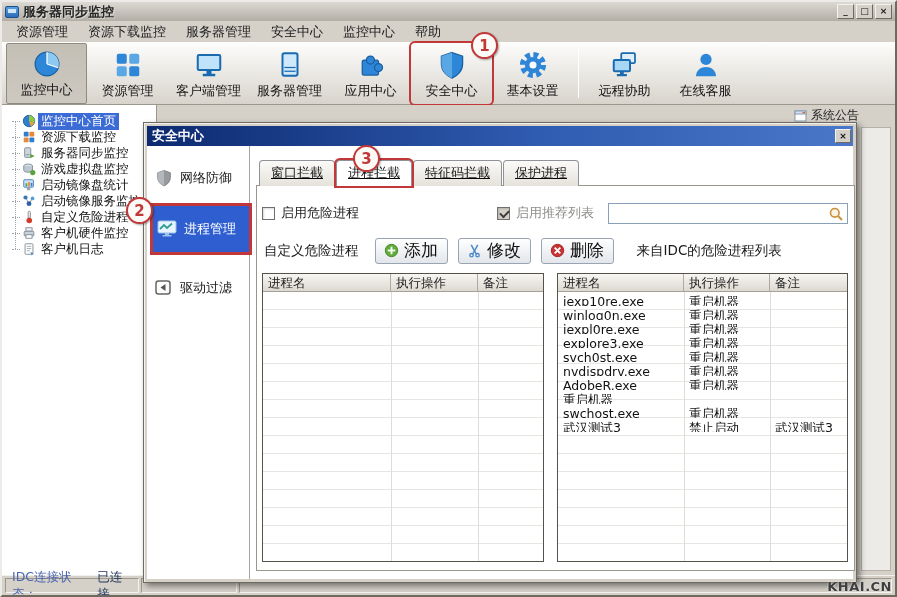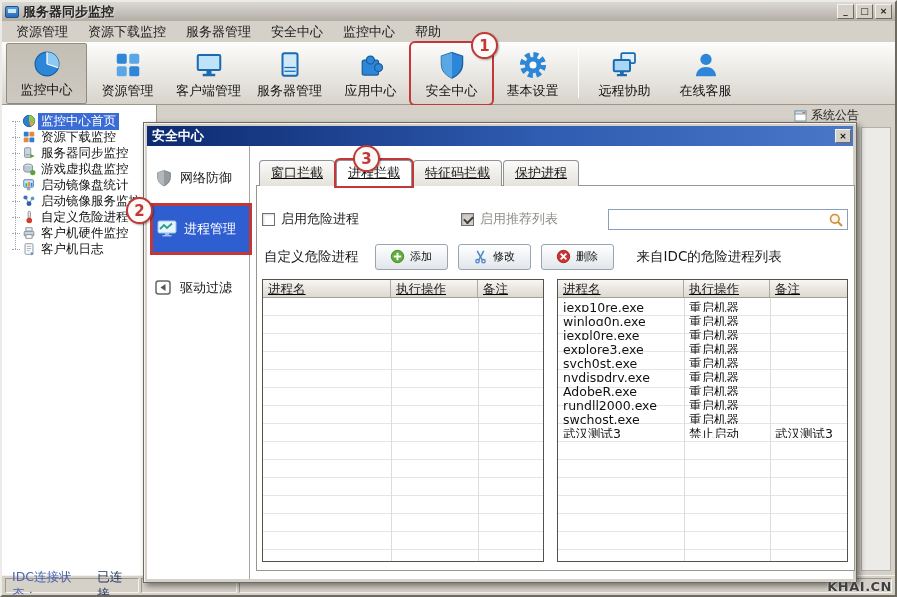--- a/index.html
+++ b/index.html
@@ -84,45 +84,45 @@
 
   .dlg-content { flex:1; padding:14px 6px 8px 6px; display:flex; flex-direction:column; min-height:0; position:relative; }
   .tabstrip { display:flex; margin-left:3px; position:relative; z-index:2;text-decoration:underline; }
   .tab { background:linear-gradient(#fbfaf8,#e5e2db); border:1px solid #8f9296; border-bottom:none;
     border-radius:4px 4px 0 0; padding:3px 11px 4px; font-size:13px; color:#1a1a1a; margin-right:1px; position:relative; }
   .tab.active { background:#fff; z-index:3; }
   .tab.annotated { box-shadow:0 0 0 2px #c23737; }
   .tabpanel { border:1px solid #9a968e; margin-top:-1px; flex:1; padding:10px 6px 8px 5px;
     display:flex; flex-direction:column; min-height:0; background:#fff; }
 
-  .row1 { display:flex; align-items:center; height:22px; margin-top:12px;gap:36px; }
+  .row1 { display:flex; align-items:center; height:22px; margin-top:6px; }
   .cb-group { display:flex; align-items:center; gap:6px; }
   .cb { width:13px; height:13px; border:1px solid #6f6f6f; background:#fff; box-shadow:inset 1px 1px 2px rgba(0,0,0,.15); position:relative; flex:none; }
   .cb.checked::after { content:''; position:absolute; left:2px; top:2px; width:7px; height:4px;
     border-left:2px solid #3c3c3c; border-bottom:2px solid #3c3c3c; transform:rotate(-45deg); }
   .cb.disabled { background:#d5d1c9; }
   .cb-label { font-size:13px; color:#1d1d1d; }
   .cb-label.disabled { color:#8d8d89; }
   .spacer { flex:1; }
   .search-box { position:relative; width:240px; height:21px; border:1px solid #8aa0b8; background:#fff; margin-left:14px; flex:none; }
   .search-box input { width:calc(100% - 22px); height:100%; border:none; outline:none; font-size:12.5px; padding:0 4px; background:transparent; }
   .search-icon { position:absolute; right:3px; top:2px; }
 
   .row2 { display:flex; align-items:center; margin-top:13px; height:27px; }
   .sec-label { font-size:13.5px; color:#1a1a1a; }
   .lbl-custom { margin:0 16px 0 2px; }
   .lbl-idc { margin-left:13px; }
   .btn { width:73px; height:26px; display:flex; align-items:center; justify-content:center; gap:5px;
-    border:1px solid #98a4b2; border-radius:3px; background:linear-gradient(#ffffff,#e2e6eb); font-size:11px; color:#111; margin-right:10px; }
+    border:1px solid #98a4b2; border-radius:3px; background:linear-gradient(#ffffff,#e2e6eb); font-size:17px; color:#111; margin-right:10px; }
 
   .row3 { margin-top:9px; flex:1; display:flex; gap:13px; min-height:0; }
   .tbl { position:relative; border:1px solid #55524b; background:#fff; }
   .tbl-left { width:282px; }
   .tbl-right { width:291px; }
-  .thead { display:flex; height:18px; background:linear-gradient(#f8f6f3,#ddd9d1); border-bottom:1px solid #a5a198;text-decoration:underline; }
+  .thead { display:flex; height:18px; background:linear-gradient(#f8f6f3,#ddd9d1); border-bottom:1px solid #a5a198; }
   .th { padding:1px 0 0 5px; font-size:12.5px; color:#1d1d1d; border-right:1px solid #aeaaa1; overflow:hidden; white-space:nowrap; }
   .th:last-child { border-right:none; }
   .tbody { position:absolute; left:0; right:0; top:18px; bottom:0; overflow:hidden;
     background:repeating-linear-gradient(to bottom,#fff 0px,#fff 17px,#e7e5e1 17px,#e7e5e1 18px); }
   .vline { position:absolute; top:0; bottom:0; width:1px; background:#dedcd7; }
   .tbl-left .v1 { left:128px; } .tbl-left .v2 { left:215px; }
   .tbl-right .v1 { left:126px; } .tbl-right .v2 { left:212px; }
   .tr { display:flex; height:14px; position:relative; }
   .td { padding:2px 0 0 5px; font-size:12.5px; color:#101010; overflow:hidden; white-space:nowrap; }
   .cA { width:128px; } .cB { width:87px; } .cC { flex:1; }
@@ -487,21 +487,20 @@
                     <div class="td cD">nvdispdrv.exe</div>
                     <div class="td cE">重启机器</div>
                     <div class="td cF"></div>
                   </div>
                 <div class="tr">
                     <div class="td cD">AdobeR.exe</div>
                     <div class="td cE">重启机器</div>
                     <div class="td cF"></div>
                   </div>
                 <div class="tr">
-                    <div class="td cD">rundll2000.exe</div>
                     <div class="td cE">重启机器</div>
                     <div class="td cF"></div>
                   </div>
                 <div class="tr">
                     <div class="td cD">swchost.exe</div>
                     <div class="td cE">重启机器</div>
                     <div class="td cF"></div>
                   </div>
                 <div class="tr">
                     <div class="td cD">武汉测试3</div>

